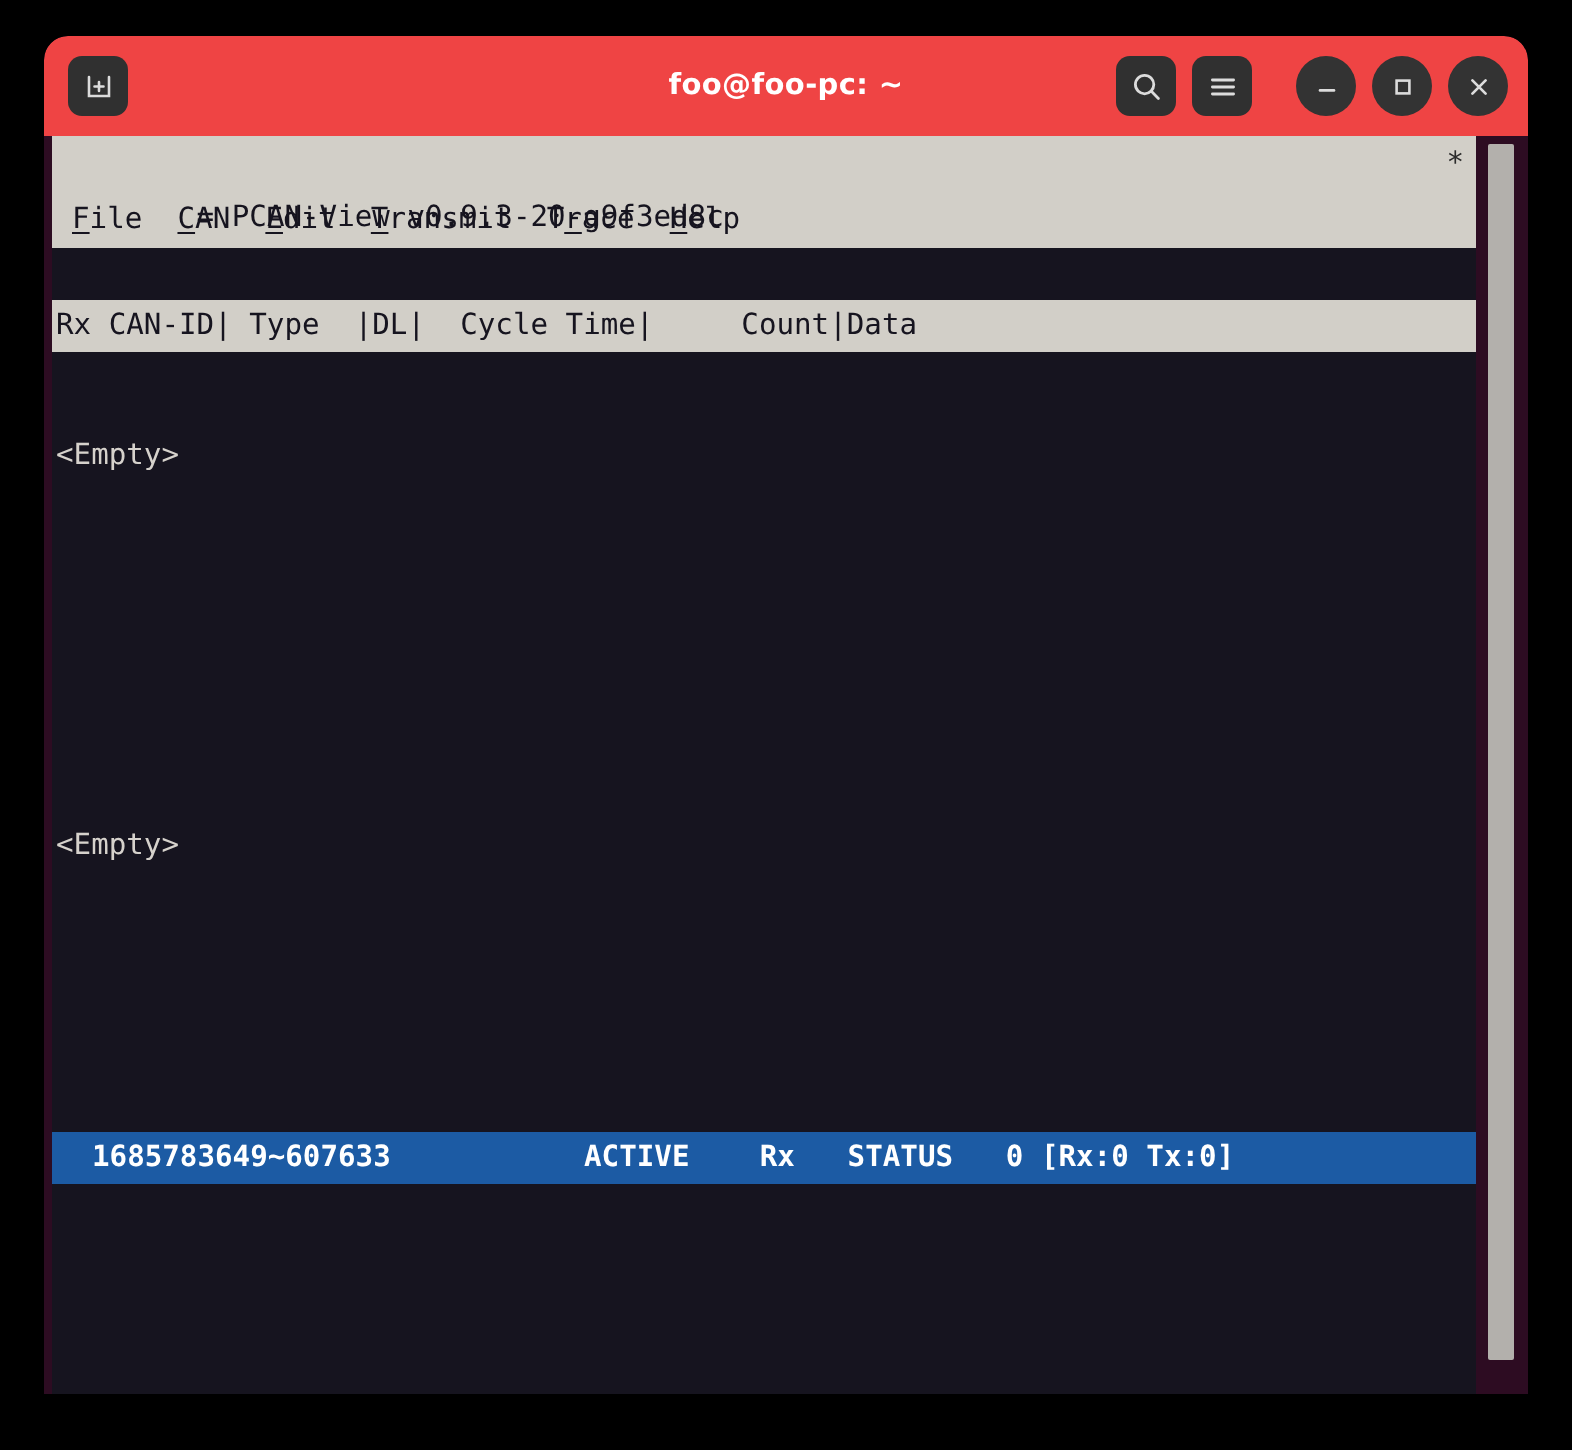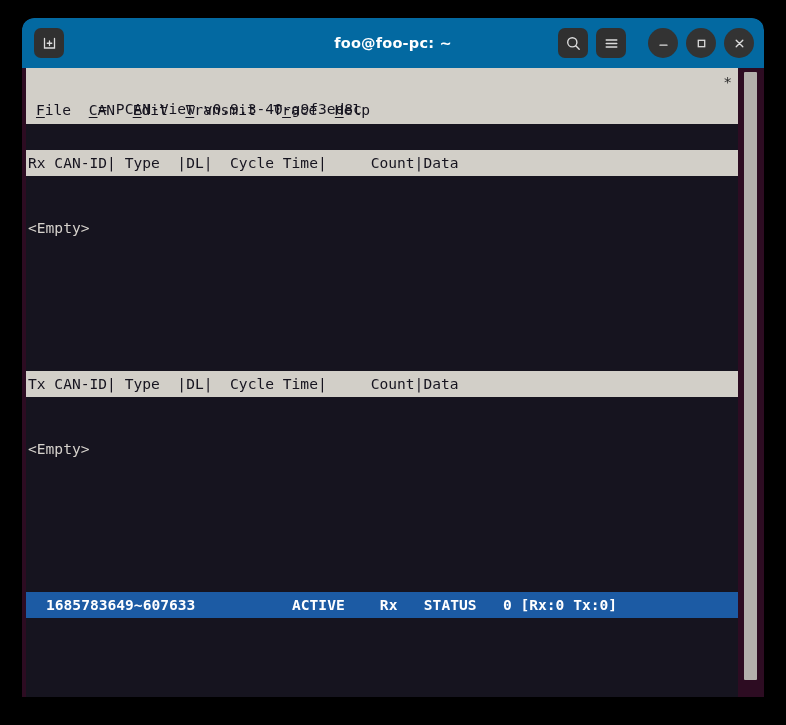--- a/index.html
+++ b/index.html
@@ -25,21 +25,21 @@
     background: #16141f;
     border-radius: 12px 12px 0 0;
     overflow: hidden;
     box-sizing: border-box;
   }
 
   
   #titlebar {
     position: relative;
     height: 50px;
-    background: #0369a1;
+    background: #ef4444;
     border-radius: 12px 12px 0 0;
     display: flex;
     align-items: center;
     padding: 0 10px;
     box-sizing: border-box;
   }
   .tb-btn {
     width: 30px;
     height: 30px;
     border-radius: 7px;
@@ -211,37 +211,36 @@
       </div>
     </div>
   </div>
 
   <div id="term">
     <div id="term-left-strip"></div>
 
     <div id="term-body">
 
       <div class="row appheader">
-        <span>= PCAN-View v0.9.3-40-g9f3ed8c</span>
+        <span>= PCAN-View v0.9.3-20-g9f3ed8c</span>
         <span class="mark">*</span>
       </div>
 
       <div class="row menubar"><span class="mi"><span></span><u>F</u><span>ile</span></span>  <span class="mi"><span></span><u>C</u><span>AN</span></span>  <span class="mi"><span></span><u>E</u><span>dit</span></span>  <span class="mi"><span></span><u>T</u><span>ransmit</span></span>  <span class="mi"><span>T</span><u>r</u><span>ace</span></span>  <span class="mi"><span></span><u>H</u><span>elp</span></span></div>
 
       <div class="blank"></div>
 
       <div class="row bar">Rx CAN-ID| Type  |DL|  Cycle Time|     Count|Data</div>
       <div class="row dark">&lt;Empty&gt;</div>
       <div class="blank"></div>
       <div class="blank"></div>
       <div class="blank"></div>
       <div class="blank"></div>
       <div class="blank"></div>
 
-      <div class="row bar">Tx CAN-ID| Type  |DL|  Cycle Time|     Count|Data</div>
       <div class="row dark">&lt;Empty&gt;</div>
       <div class="blank"></div>
       <div class="blank"></div>
       <div class="blank"></div>
       <div class="blank"></div>
       <div class="blank"></div>
 
       <div class="row selected">1685783649~607633           ACTIVE    Rx   STATUS   0 [Rx:0 Tx:0]</div>
       <div class="blank"></div>
       <div class="blank"></div>

